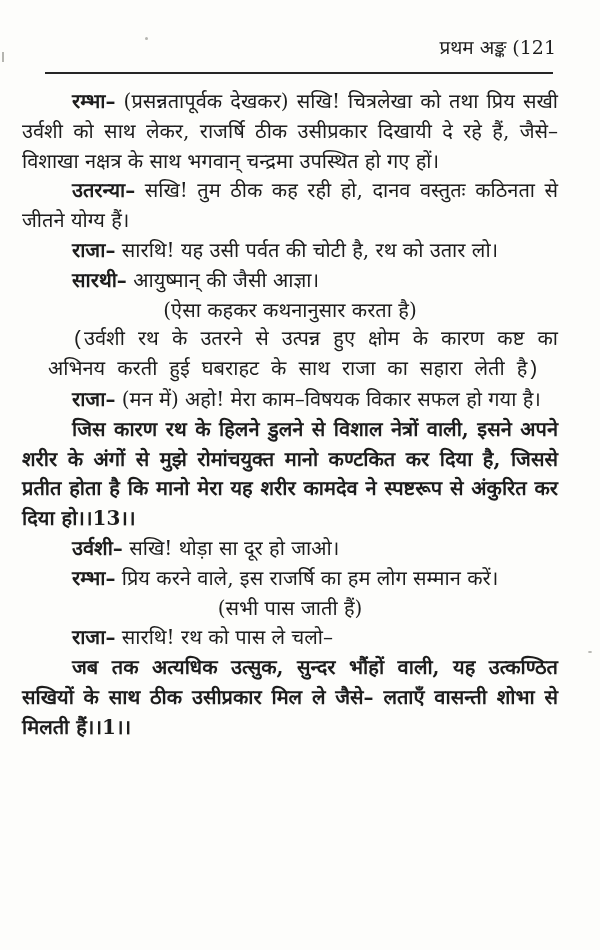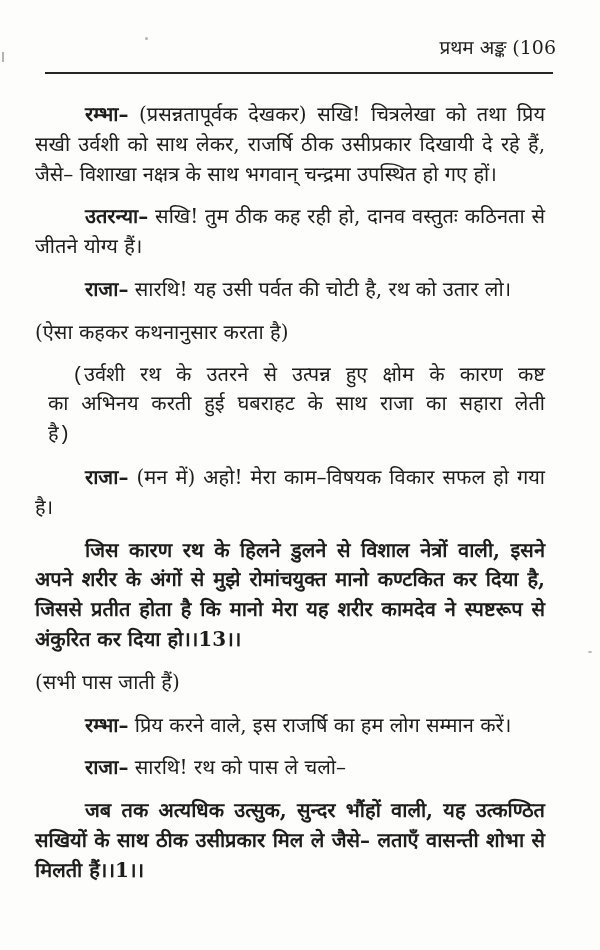--- a/index.html
+++ b/index.html
@@ -33,26 +33,26 @@
   .body-text {
     position: absolute;
     top: 87px;
     left: 22px;
     width: 536px;
     font-size: 20px;
     line-height: 29.8px;
     text-align: justify;
   }
   p.para {
-    margin: 13px;
+    margin: 0;
     padding: 0;
     text-indent: 50px;
   }
   p.para.stage-center {
-    text-align: left;
+    text-align: center;
     text-indent: 0;
   }
   p.para.stage {
     margin-left: 26px;
     text-indent: 24px;
     font-family: Liberation Mono, monospace;
   }
   p.para.verse {
     font-weight: bold;
   }
@@ -67,34 +67,36 @@
   }
   .artifact-1 { left: 145px; top: 37px; width: 3px; height: 3px; }
   .artifact-2 { left: 588px; top: 651px; width: 4px; height: 2px; }
   .artifact-3 { left: 2px;  top: 52px; width: 2px; height: 10px; border-radius: 0; }
 </style>
 </head>
 <body>
 
 <div class="page" style="background: rgb(253, 253, 251); color: rgb(29, 29, 29);">
   <div class="running-header">
-    <span class="header-title">प्रथम अङ्क (106</span>
+    <span class="header-title">प्रथम अङ्क (121</span>
   </div>
   <div class="header-rule" style="background: rgb(38, 38, 38);"></div>
 
   <main class="body-text" id="body-text">
       <p class="para dialogue"><b class="speaker">रम्भा–</b> (प्रसन्नतापूर्वक देखकर) सखि! चित्रलेखा को तथा प्रिय सखी उर्वशी को साथ लेकर, राजर्षि ठीक उसीप्रकार दिखायी दे रहे हैं, जैसे– विशाखा नक्षत्र के साथ भगवान् चन्द्रमा उपस्थित हो गए हों।</p>
       <p class="para dialogue"><b class="speaker">उतरन्या–</b> सखि! तुम ठीक कह रही हो, दानव वस्तुतः कठिनता से जीतने योग्य हैं।</p>
       <p class="para dialogue"><b class="speaker">राजा–</b> सारथि! यह उसी पर्वत की चोटी है, रथ को उतार लो।</p>
+      <p class="para dialogue"><b class="speaker">सारथी–</b> आयुष्मान् की जैसी आज्ञा।</p>
       <p class="para stage-center">(ऐसा कहकर कथनानुसार करता है)</p>
       <p class="para stage">(उर्वशी रथ के उतरने से उत्पन्न हुए क्षोम के कारण कष्ट का अभिनय करती हुई घबराहट के साथ राजा का सहारा लेती है)</p>
       <p class="para dialogue"><b class="speaker">राजा–</b> (मन में) अहो! मेरा काम–विषयक विकार सफल हो गया है।</p>
       <p class="para verse">जिस कारण रथ के हिलने डुलने से विशाल नेत्रों वाली, इसने अपने शरीर के अंगों से मुझे रोमांचयुक्त मानो कण्टकित कर दिया है, जिससे प्रतीत होता है कि मानो मेरा यह शरीर कामदेव ने स्पष्टरूप से अंकुरित कर दिया हो।।13।।</p>
+      <p class="para dialogue"><b class="speaker">उर्वशी–</b> सखि! थोड़ा सा दूर हो जाओ।</p>
+      <p class="para dialogue"><b class="speaker">रम्भा–</b> प्रिय करने वाले, इस राजर्षि का हम लोग सम्मान करें।</p>
       <p class="para stage-center">(सभी पास जाती हैं)</p>
-      <p class="para dialogue"><b class="speaker">रम्भा–</b> प्रिय करने वाले, इस राजर्षि का हम लोग सम्मान करें।</p>
       <p class="para dialogue"><b class="speaker">राजा–</b> सारथि! रथ को पास ले चलो–</p>
       <p class="para verse">जब तक अत्यधिक उत्सुक, सुन्दर भौंहों वाली, यह उत्कण्ठित सखियों के साथ ठीक उसीप्रकार मिल ले जैसे– लताएँ वासन्ती शोभा से मिलती हैं।।1।।</p>
     </main>
 
   <div class="artifact artifact-1"></div>
   <div class="artifact artifact-2"></div>
   <div class="artifact artifact-3"></div>
 </div>
 
 </body></html>

